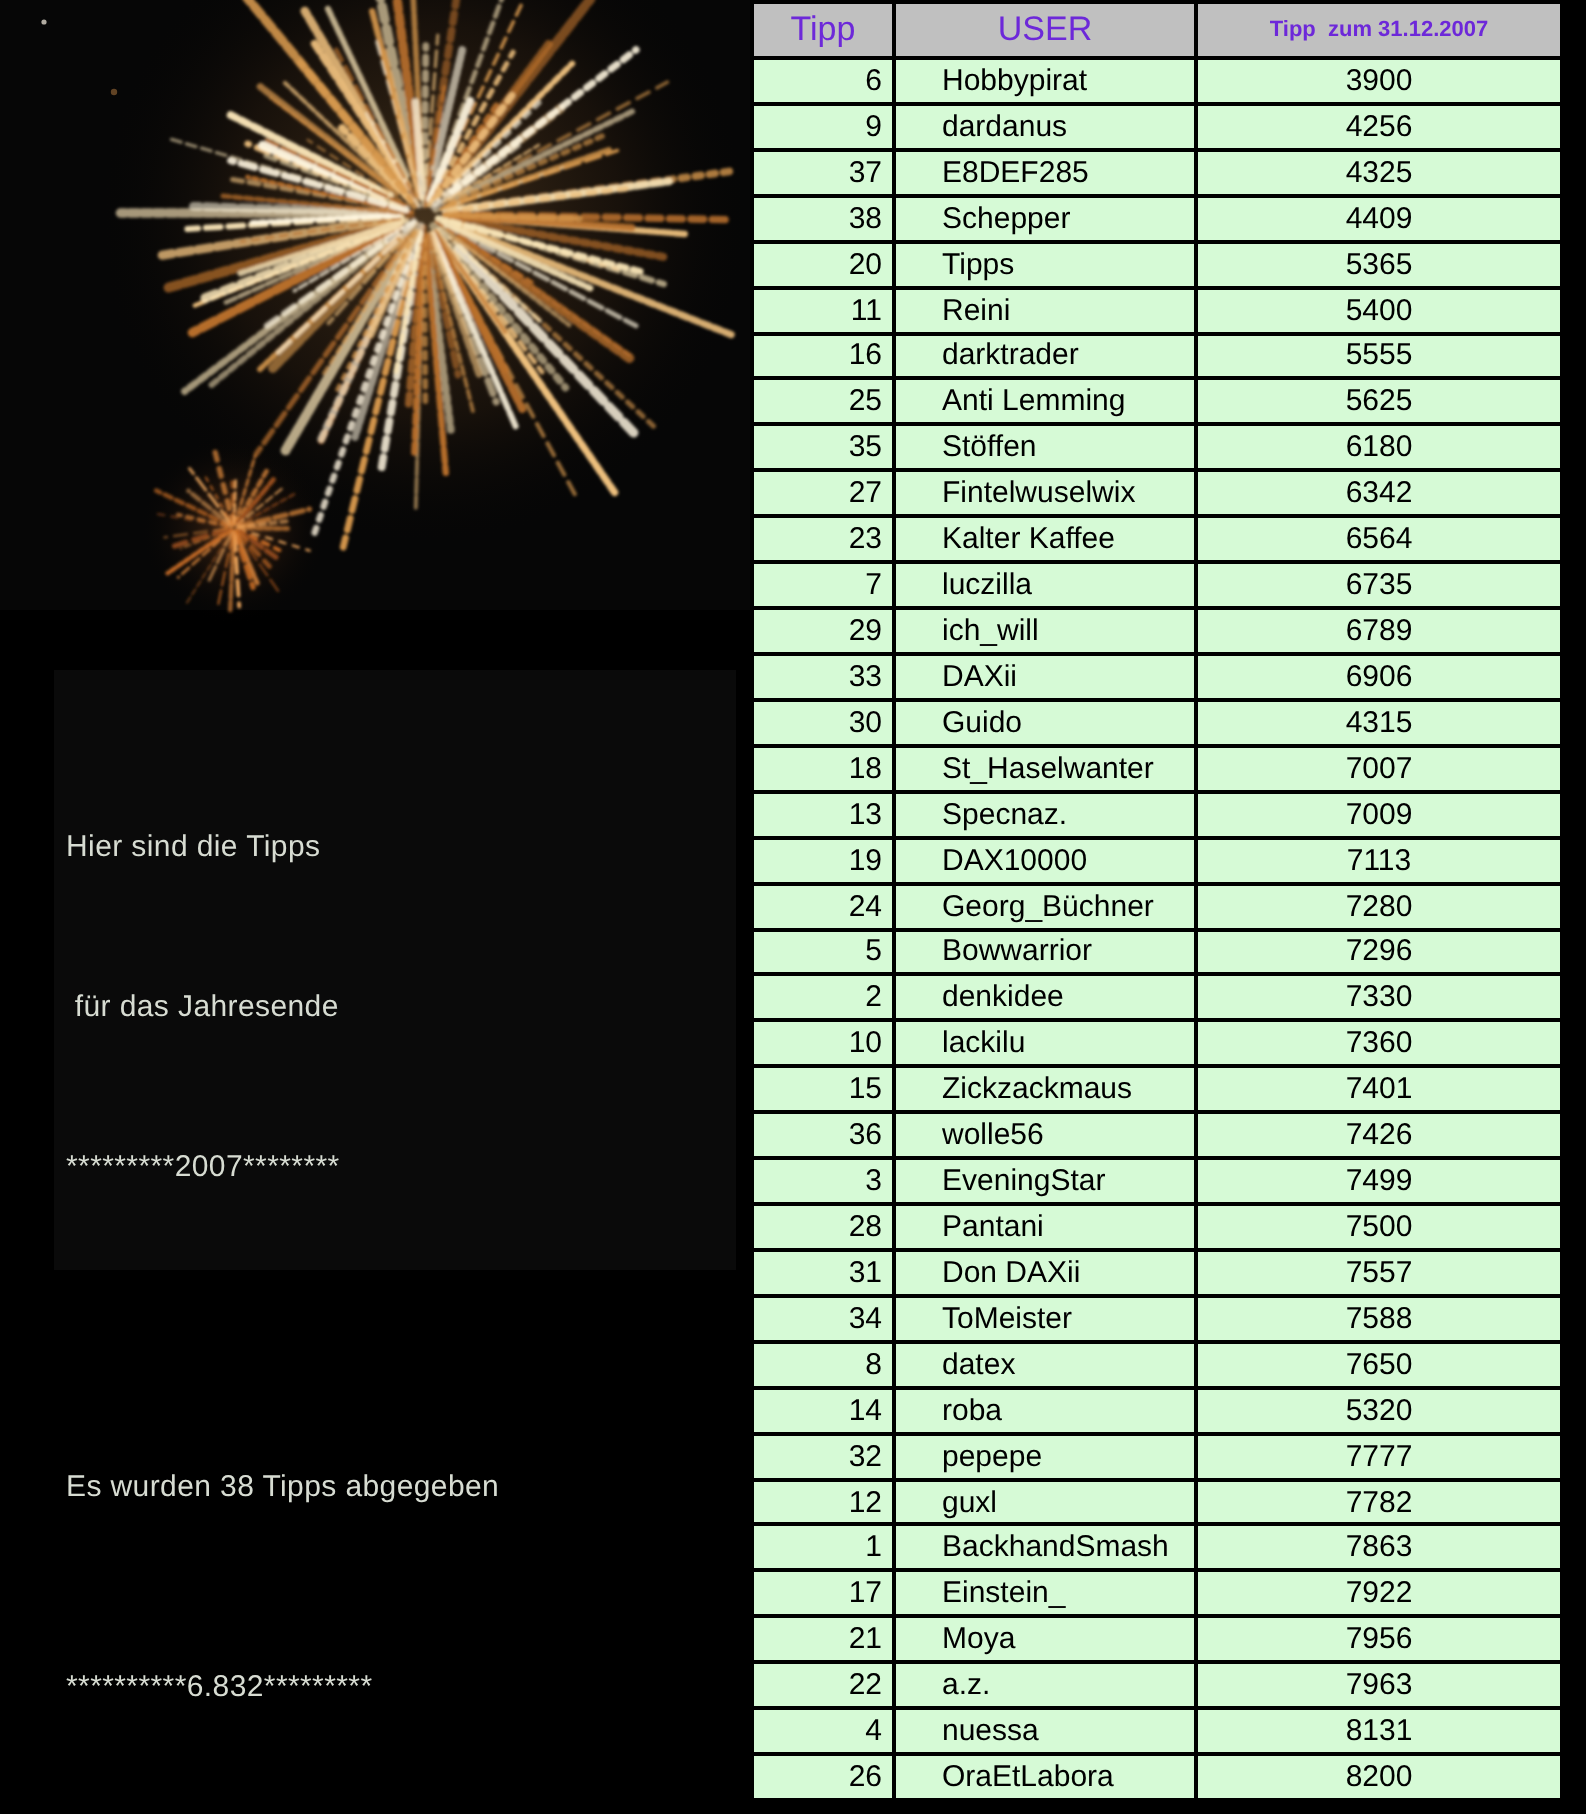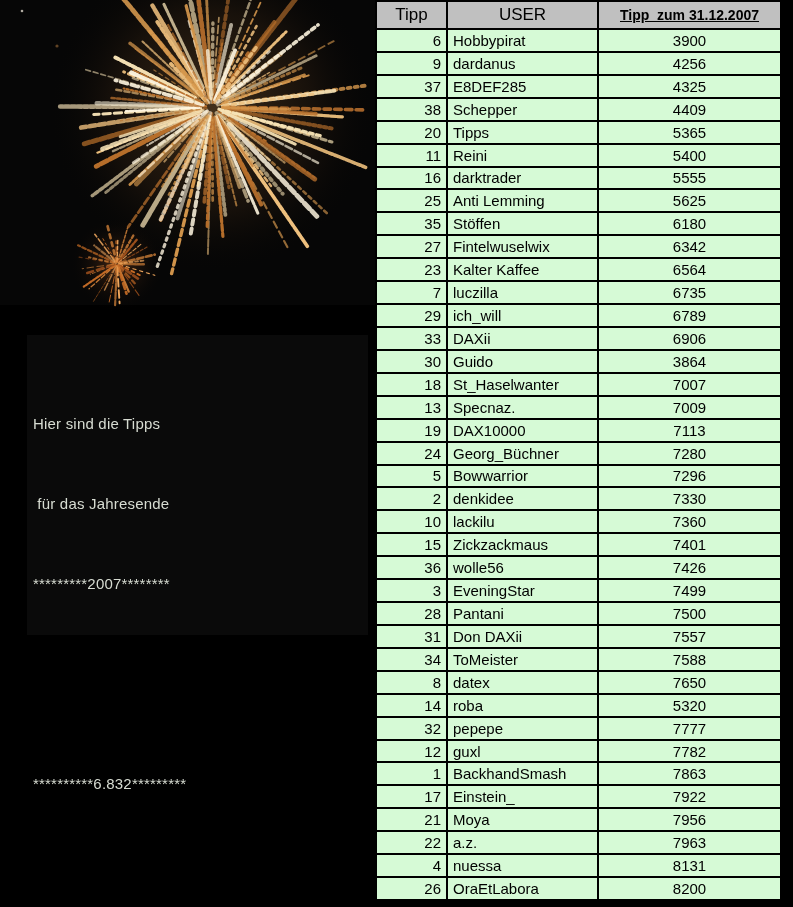--- a/index.html
+++ b/index.html
@@ -22,31 +22,31 @@
     position:absolute;left:375px;top:0;width:407px;height:901px;
     display:grid;
     grid-template-columns:69px 149px 181px;
     grid-template-rows:26px;
     grid-auto-rows:1fr;
     gap:2px;padding:2px;box-sizing:border-box;
     background:var(--border);
   }
   .trow,.hrow{display:contents;}
   .th{
-    background:var(--header-gray);color:#000000;
+    background:var(--header-gray);color:#6d28d9;
     display:flex;align-items:center;justify-content:center;
     font-size:17px;
   }
-  .th-value{font-weight:bold;font-size:14px;white-space:pre;text-decoration:underline;}
+  .th-value{font-weight:bold;font-size:11px;white-space:pre;}
   .td{
     background:var(--row-green);color:#000;
     display:flex;align-items:center;font-size:15px;overflow:hidden;
   }
   .td-num{justify-content:flex-end;padding-right:5px;}
-  .td-user{justify-content:flex-start;padding-left:5px;white-space:pre;}
+  .td-user{justify-content:flex-start;padding-left:23px;white-space:pre;}
   .td-val{justify-content:center;}
 </style>
 </head>
 <body>
 
 <div id="stage">
 
   <div class="left-panel">
     <svg id="fireworks" width="375" height="312">
       <defs>
@@ -234,20 +234,21 @@
     <div class="text-backdrop"></div>
     <div class="info-text">
   <div class="info-line">Hier sind die Tipps</div>
 
   <div class="info-line"> für das Jahresende</div>
 
   <div class="info-line">*********2007********</div>
 
   <div class="info-line">&nbsp;</div>
 
+  <div class="info-line">Es wurden 38 Tipps abgegeben</div>
 
 
   <div class="info-line">**********6.832*********</div>
 
   
 
   
 
   
 
@@ -346,21 +347,21 @@
 
   <div class="trow">
     <div class="td td-num">33</div>
     <div class="td td-user">DAXii</div>
     <div class="td td-val">6906</div>
   </div>
 
   <div class="trow">
     <div class="td td-num">30</div>
     <div class="td td-user">Guido</div>
-    <div class="td td-val">3864</div>
+    <div class="td td-val">4315</div>
   </div>
 
   <div class="trow">
     <div class="td td-num">18</div>
     <div class="td td-user">St_Haselwanter</div>
     <div class="td td-val">7007</div>
   </div>
 
   <div class="trow">
     <div class="td td-num">13</div>

